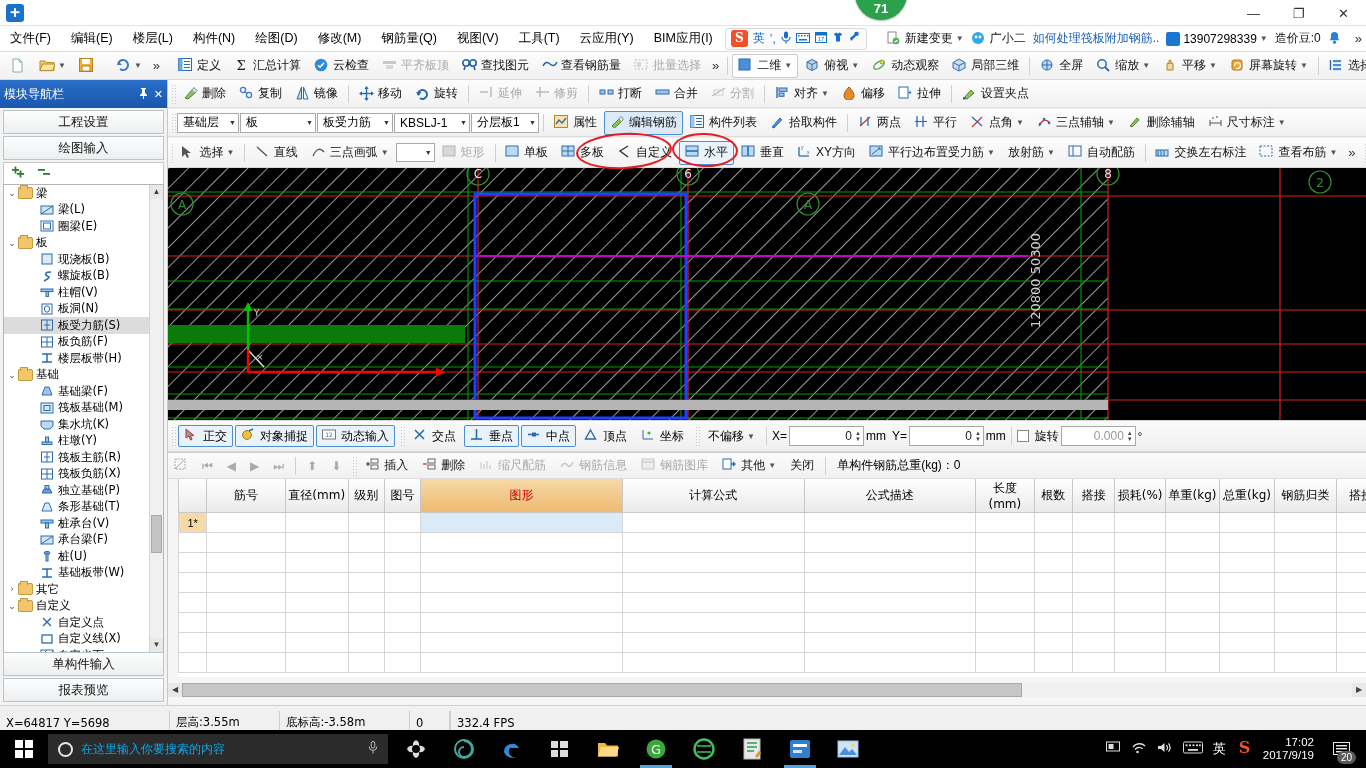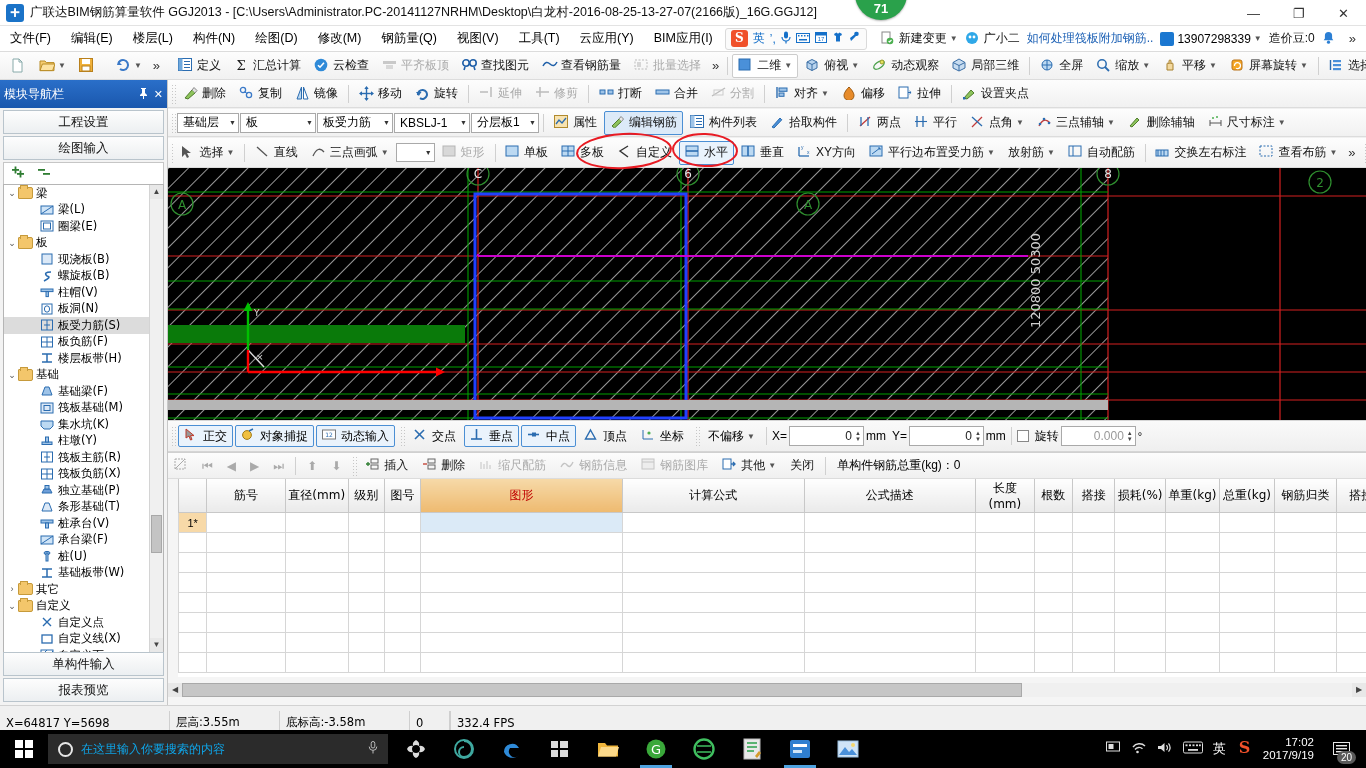--- a/index.html
+++ b/index.html
@@ -51,21 +51,21 @@
     background:#fbfbfb; border:1px solid #dadada; border-radius:3px;
     height:22px; padding: 0 5px;
   }
   .ime-s {
     font-weight:bold; color:#fff; background:#f0502a; border-radius:3px;
     width:17px; height:17px; font-size:12px; line-height:17px; text-align:center;
     font-family:"DejaVu Serif", serif;
   }
   .ime-glyph { font-size: 12px; color:#1570c9; }
 
-  .mb-right { margin-left: auto; display:flex; align-items:center; gap:7px; padding-right:6px; }
+  .mb-right { margin-left: auto; display:flex; align-items:center; gap:7px; padding-right:0; }
   .mb-chip { display:flex; align-items:center; gap:3px; font-size:12px; color:#111; white-space:nowrap; }
   .news-link { color:#1a5fb4; font-size:12px; white-space:nowrap; }
   .user-chip { display:flex; align-items:center; gap:3px; font-size:12px; }
   .user-ic { width:14px;height:14px;background:#1b78d0;border-radius:2px;color:#fff;font-size:9px;
              line-height:14px; text-align:center; }
   .chev { font-size:8px; color:#555; }
   .overflow-chev { font-size: 13px; color:#333; padding: 0 4px; }
 
   
   .tbrow {
@@ -227,21 +227,20 @@
 
 <div class="app">
 
   <div class="titlebar">
     <div class="title-logo">
       <svg width="14" height="14" viewBox="0 0 16 16" style="margin:2px">
           <rect x="3" y="6" width="10" height="2.2" fill="#fff"></rect>
           <rect x="6.9" y="2.5" width="2.2" height="10" fill="#fff"></rect>
         </svg>
     </div>
-    <div class="title-text">广联达BIM钢筋算量软件 GGJ2013 - [C:\Users\Administrator.PC-20141127NRHM\Desktop\白龙村-2016-08-25-13-27-07(2166版)_16G.GGJ12]</div>
     <div class="title-badge">71</div>
     <div class="win-btns">
       <div class="win-btn">—</div>
       <div class="win-btn">❐</div>
       <div class="win-btn close">✕</div>
     </div>
   </div>
 
   <div class="menubar">
     <div class="menu-item">文件(F)</div>

